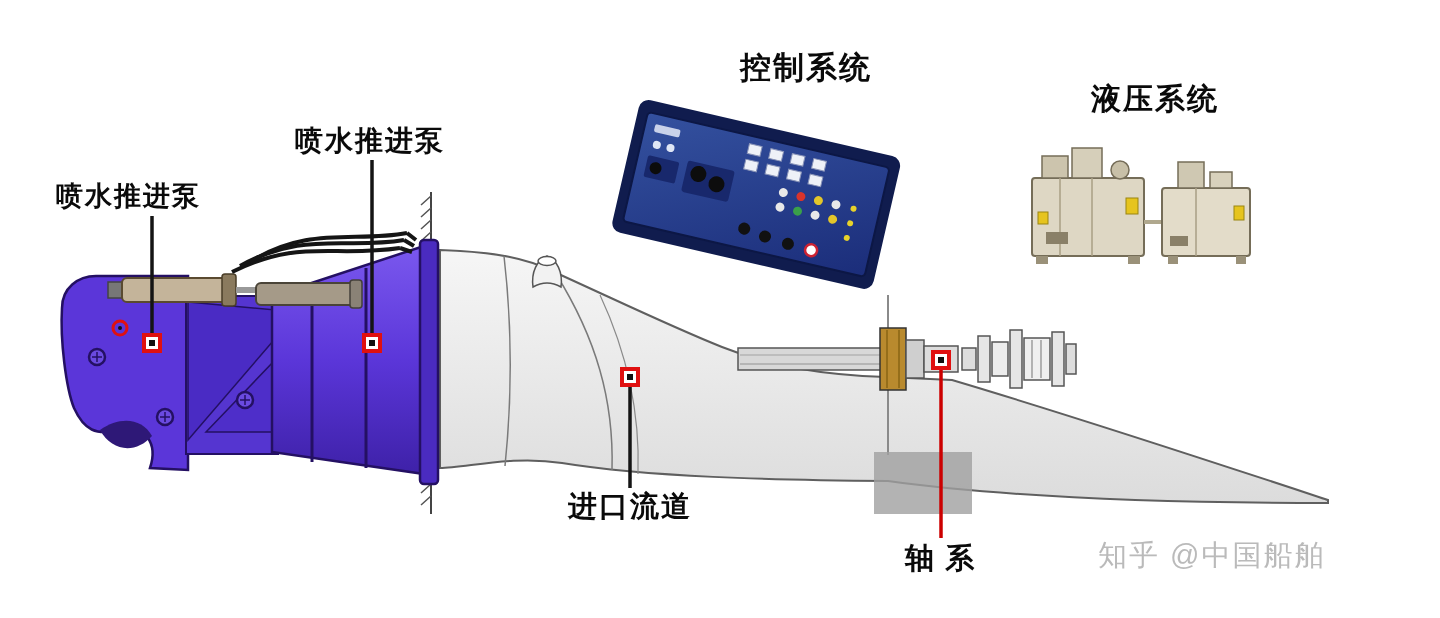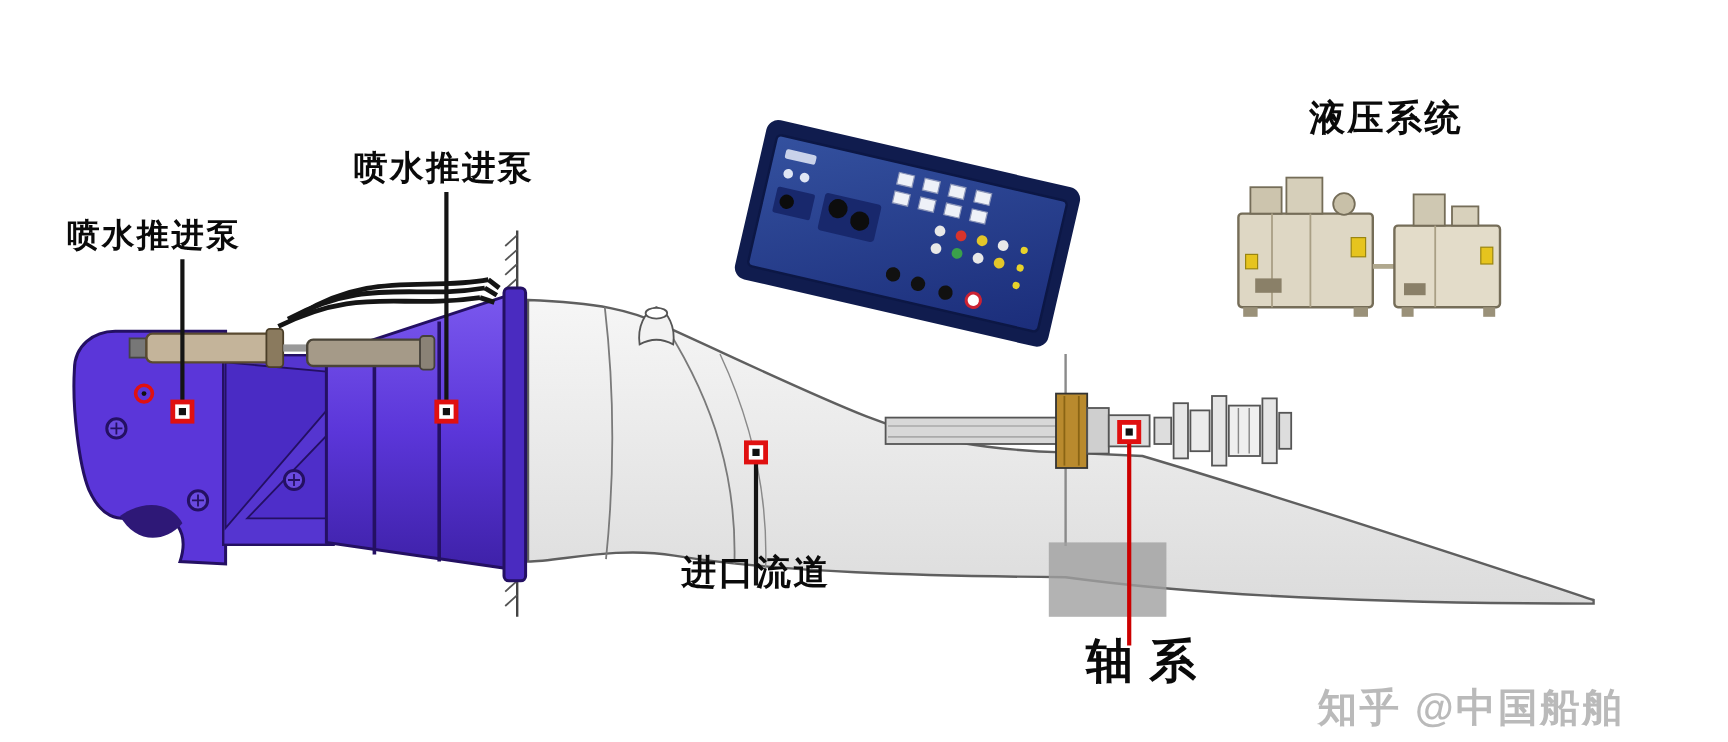--- a/index.html
+++ b/index.html
@@ -16,27 +16,27 @@
     font-weight:700;
     color:#0a0a0a;
     letter-spacing:2px;
     white-space:nowrap;
     line-height:1;
   }
   .label-steering{left:56px;top:183px;font-size:27px;}
   .label-pump{left:295px;top:127px;font-size:28px;text-align:center;}
   .label-control{left:740px;top:52px;font-size:31px;}
   .label-hydraulic{left:1058px;top:84px;font-size:30px;margin-left:33px;}
-  .label-inlet{left:568px;top:464px;font-size:29px;}
-  .label-shaft{left:905px;top:532px;font-size:39px;}
+  .label-inlet{left:568px;top:492px;font-size:29px;}
+  .label-shaft{left:905px;top:544px;font-size:29px;}
   .watermark{
     position:absolute;
-    left:1098px;top:568px;
-    font-size:33px;
-    font-weight:700;
+    left:1098px;top:536px;
+    font-size:29px;
+    font-weight:400;
     color:var(--watermark_gray,#bababa);
     letter-spacing:2px;
     font-family:"Liberation Sans", sans-serif;
     white-space:nowrap;
   }
 </style>
 </head>
 <body>
 
 <div class="stage">
@@ -243,18 +243,19 @@
       <rect x="627" y="374" width="6" height="6" style="fill:#111"></rect>
     </g>
     <g>
       <rect x="933" y="352" width="16" height="16" style="fill:#fff;stroke:var(--marker_red);stroke-width:4"></rect>
       <rect x="938" y="357" width="6" height="6" style="fill:#111"></rect>
     </g>
   </svg>
 
   <div class="label label-steering">喷水推进泵</div>
   <div class="label label-pump">喷水推进泵</div>
+  <div class="label label-control">控制系统</div>
   <div class="label label-hydraulic">液压系统</div>
   <div class="label label-inlet">进口流道</div>
   <div class="label label-shaft">轴 系</div>
 
   <div class="watermark">知乎 @中国船舶</div>
 </div>
 
 </body></html>

